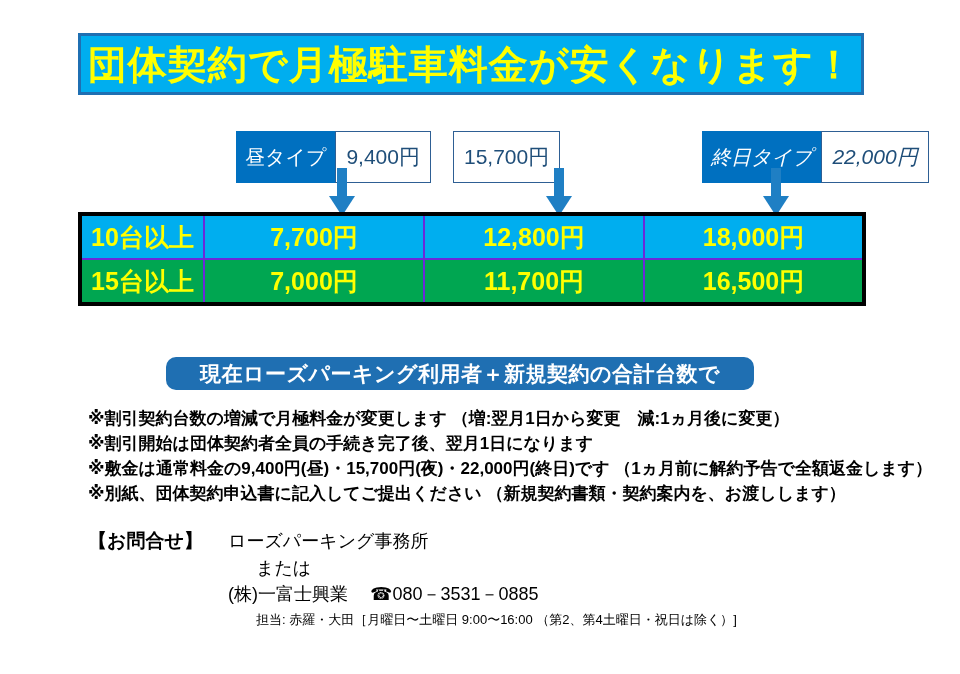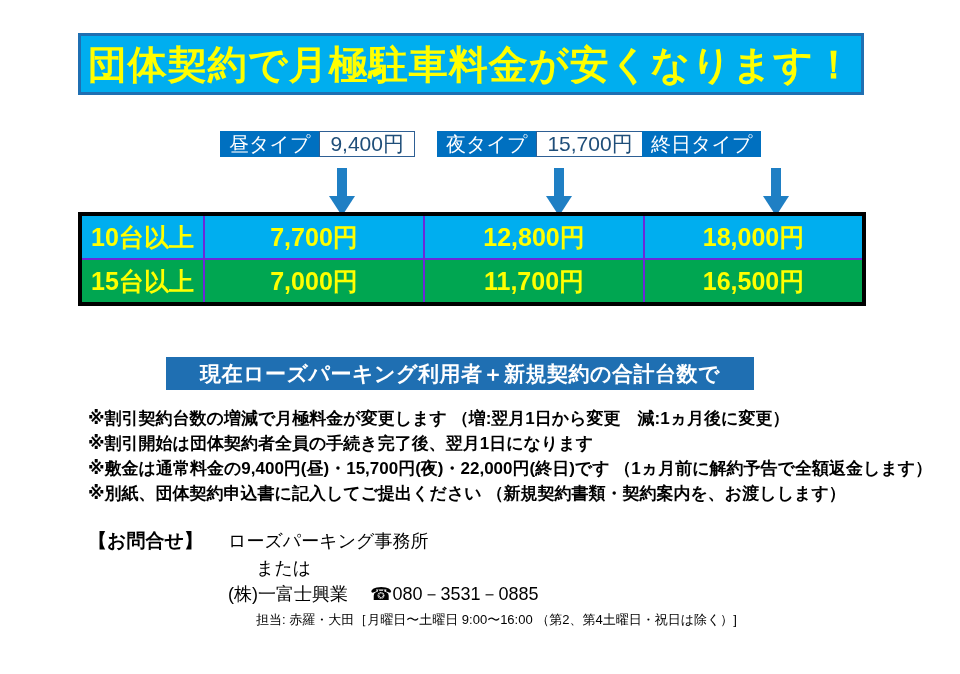--- a/index.html
+++ b/index.html
@@ -38,24 +38,25 @@
     font-weight: bold;
     letter-spacing: 1px;
     line-height: 1;
     white-space: nowrap;
   }
 
   
   .type-chip {
     position: absolute;
     top: 131px;
-    height: 26px;
+    height: 52px;
     display: flex;
     align-items: stretch;
     box-sizing: border-box;
+    margin-left: 16px;
   }
   .type-chip .chip-label {
     background: #0070C0;
     color: #FFFFFF;
     font-size: 20px;
     display: flex;
     align-items: center;
     justify-content: center;
     padding: 0 9px;
     white-space: nowrap;
@@ -68,21 +69,21 @@
     display: flex;
     align-items: center;
     justify-content: center;
     padding: 0 10px;
     white-space: nowrap;
     border: 1px solid #2E5F94;
     box-sizing: border-box;
   }
   #chip-day   { left: 220px; }
   #chip-night { left: 437px; }
-  #chip-full  { left: 642px; }
+  #chip-full  { left: 686px; font-style: italic; }
 
   
   .arrow {
     position: absolute;
     width: 26px;
     height: 48px;
   }
   .arrow .shaft {
     position: absolute;
     left: 8px;
@@ -133,21 +134,21 @@
   .row-red   td { background: #FF0000; }
 
   
   .sub-banner {
     position: absolute;
     left: 166px;
     top: 357px;
     width: 588px;
     height: 33px;
     background: #1F6FB2;
-    border-radius: 0;
+    border-radius: 10px;
     display: flex;
     align-items: center;
     justify-content: center;
     box-sizing: border-box;
   }
   .sub-banner .sub-text {
     color: #FFFFFF;
     font-size: 21px;
     font-weight: bold;
     white-space: nowrap;
@@ -213,25 +214,25 @@
 
 <div class="title-banner">
   <span class="title-text">団体契約で月極駐車料金が安くなります！</span>
 </div>
 
 <div class="type-chip" id="chip-day">
   <span class="chip-label">昼タイプ</span>
   <span class="chip-price">9,400円</span>
 </div>
 <div class="type-chip" id="chip-night">
-  <span class="chip-label">夜タイプ</span>
   <span class="chip-price">15,700円</span>
 </div>
 <div class="type-chip" id="chip-full">
   <span class="chip-label">終日タイプ</span>
+  <span class="chip-price">22,000円</span>
 </div>
 
 <div class="arrow" id="arrow-day">
   <span class="shaft"></span>
   <span class="head"></span>
 </div>
 <div class="arrow" id="arrow-night">
   <span class="shaft"></span>
   <span class="head"></span>
 </div>

